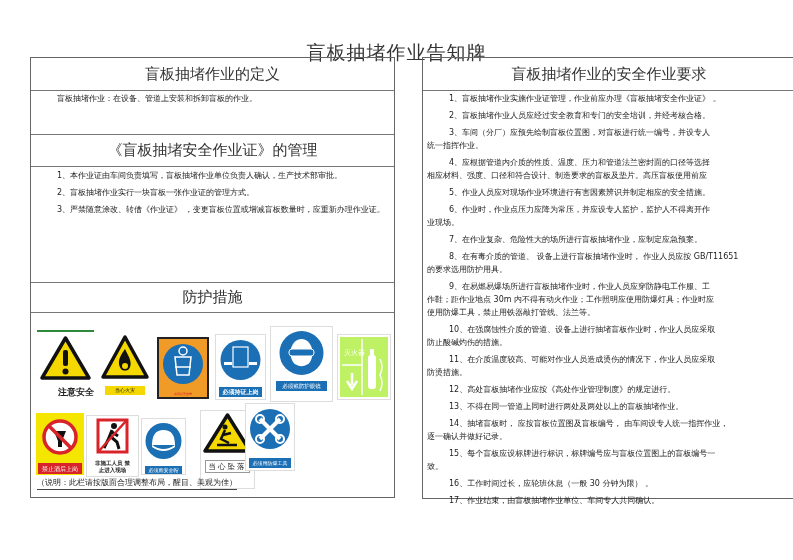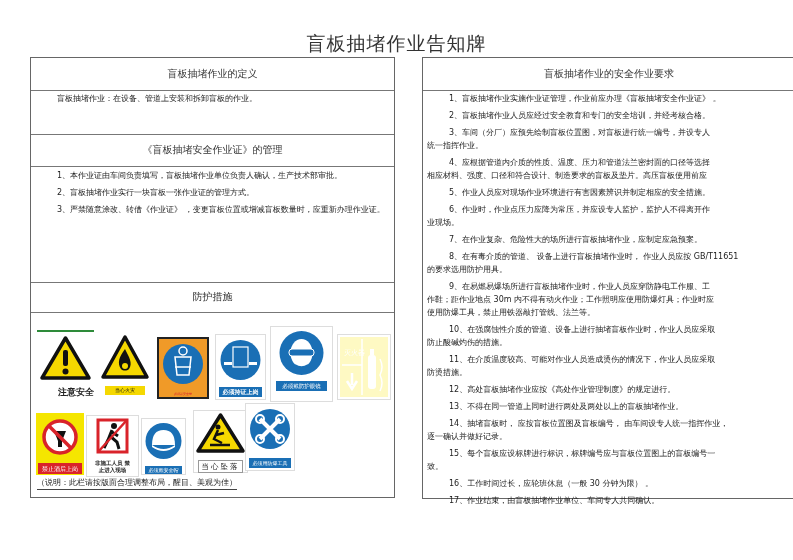--- a/index.html
+++ b/index.html
@@ -1,21 +1,21 @@
 <!DOCTYPE html>
 <html><head>
 <meta charset="utf-8">
 <style>
   html,body{margin:0;padding:0;background:#fff;}
   body{width:793px;height:560px;position:relative;overflow:hidden;font-family:"DejaVu Sans","Liberation Sans",sans-serif;color:#222;}
-  .title{position:absolute;left:0;width:793px;top:31px;text-align:center;font-size:19px;color:#333;letter-spacing:1px;font-weight:normal;}
+  .title{position:absolute;left:0;width:793px;top:40px;text-align:center;font-size:19px;color:#333;letter-spacing:1px;font-weight:normal;}
   .panel{position:absolute;border:1px solid #666;box-sizing:border-box;}
   #left{left:30px;top:57px;width:365px;height:441px;}
   #right{left:422px;top:57px;width:374px;height:442px;}
-  .hdr{height:32px;line-height:32px;text-align:center;font-size:10px;color:#333;border-bottom:1px solid #777;}
+  .hdr{height:32px;line-height:32px;text-align:center;font-size:15px;color:#333;border-bottom:1px solid #777;}
   .sec{position:absolute;left:0;right:0;}
   .para{font-size:8px;line-height:13px;margin:0;padding:0 4px;color:#222;}
   .indent{text-indent:22px;}
   .txt-block{padding-top:2px;}
   .rline{font-size:8px;line-height:13px;padding:0 4px;color:#222;}
   .rline p{margin:0;}
   .rline p.item{text-indent:22px;}
   .rline p.gap{margin-top:4px;}
   .sign{position:absolute;box-sizing:border-box;background:#fff;}
   .note{position:absolute;left:6px;top:418px;font-size:8px;color:#222;border-bottom:1px solid #444;padding-bottom:1px;}
@@ -85,21 +85,21 @@
     <div class="sign" style="left:239px;top:44px;width:63px;height:76px;border:1px solid #ddd;">
       <svg width="61" height="50" viewBox="0 0 61 50">
         <circle cx="30.5" cy="26" r="22" fill="#1a6fb5"></circle>
         <ellipse cx="30.5" cy="26" rx="11" ry="14" fill="#fff"></ellipse>
         <rect x="18" y="22" width="25" height="7" rx="3" fill="#1a6fb5" stroke="#fff" stroke-width="1"></rect>
         <path d="M24 38 Q30.5 42 37 38" stroke="#1a6fb5" stroke-width="1.5" fill="none"></path>
       </svg>
       <div style="margin:0 5px;background:#1a6fb5;font-size:5.5px;line-height:8px;color:#fff;text-align:center;padding:1px 0;">必须戴防护眼镜</div>
     </div>
 
-    <div class="sign" style="left:307px;top:53px;width:52px;height:64px;background:#fef9c3;border:2px solid #fff;outline:1px solid #ddd;">
+    <div class="sign" style="left:307px;top:53px;width:52px;height:64px;background:#bef264;border:2px solid #fff;outline:1px solid #ddd;">
       <svg width="48" height="60" viewBox="0 0 48 60">
         <line x1="22" y1="2" x2="22" y2="58" stroke="#fff" stroke-width="1.5"></line>
         <line x1="2" y1="28" x2="22" y2="28" stroke="#fff" stroke-width="1.5"></line>
         <text x="4" y="18" font-size="7" fill="#fff" font-family="DejaVu Sans, sans-serif">灭火器</text>
         <path d="M12 36 L12 48 M7 44 L12 52 L17 44" stroke="#fff" stroke-width="2.5" fill="none"></path>
         <rect x="28" y="18" width="8" height="34" rx="3" fill="#fff"></rect>
         <rect x="30" y="12" width="4" height="6" fill="#fff"></rect>
         <path d="M40 22 q4 8 0 16 q4 8 0 16" stroke="#fff" stroke-width="1.5" fill="none"></path>
       </svg>
     </div>
@@ -125,21 +125,21 @@
 
     <div class="sign" style="left:110px;top:136px;width:45px;height:57px;border:1px solid #ddd;">
       <svg width="43" height="43" viewBox="0 0 43 43">
         <circle cx="21.5" cy="22" r="18" fill="#1a6fb5"></circle>
         <path d="M10 26 Q10 11 21.5 11 Q33 11 33 26 Z" fill="#fff"></path>
         <path d="M10 26 Q21.5 34 33 26 L33 28 Q21.5 36 10 28 Z" fill="#fff"></path>
       </svg>
       <div style="margin:0 3px;background:#1a6fb5;font-size:5px;line-height:8px;color:#fff;text-align:center;">必须戴安全帽</div>
     </div>
 
-    <div class="sign" style="left:162px;top:128px;width:55px;height:63px;border:1px solid #ddd;">
+    <div class="sign" style="left:169px;top:128px;width:55px;height:79px;border:1px solid #ddd;">
       <svg width="53" height="44" viewBox="0 0 53 44">
         <polygon points="26.5,4 49,40 4,40" fill="#f5d800" stroke="#111" stroke-width="3.5" stroke-linejoin="round"></polygon>
         <circle cx="24" cy="16" r="2.5" fill="#111"></circle>
         <path d="M24 19 L20 28 L28 32 M22 24 L30 22 M16 34 L36 34" stroke="#111" stroke-width="2.5" fill="none"></path>
       </svg>
       <div style="margin:1px 4px 0;border:1px solid #999;font-size:7.5px;line-height:11px;text-align:center;color:#222;letter-spacing:2px;">当心坠落</div>
     </div>
 
     <div class="sign" style="left:214px;top:121px;width:50px;height:68px;border:1px solid #ddd;">
       <svg width="48" height="48" viewBox="0 0 48 48">

